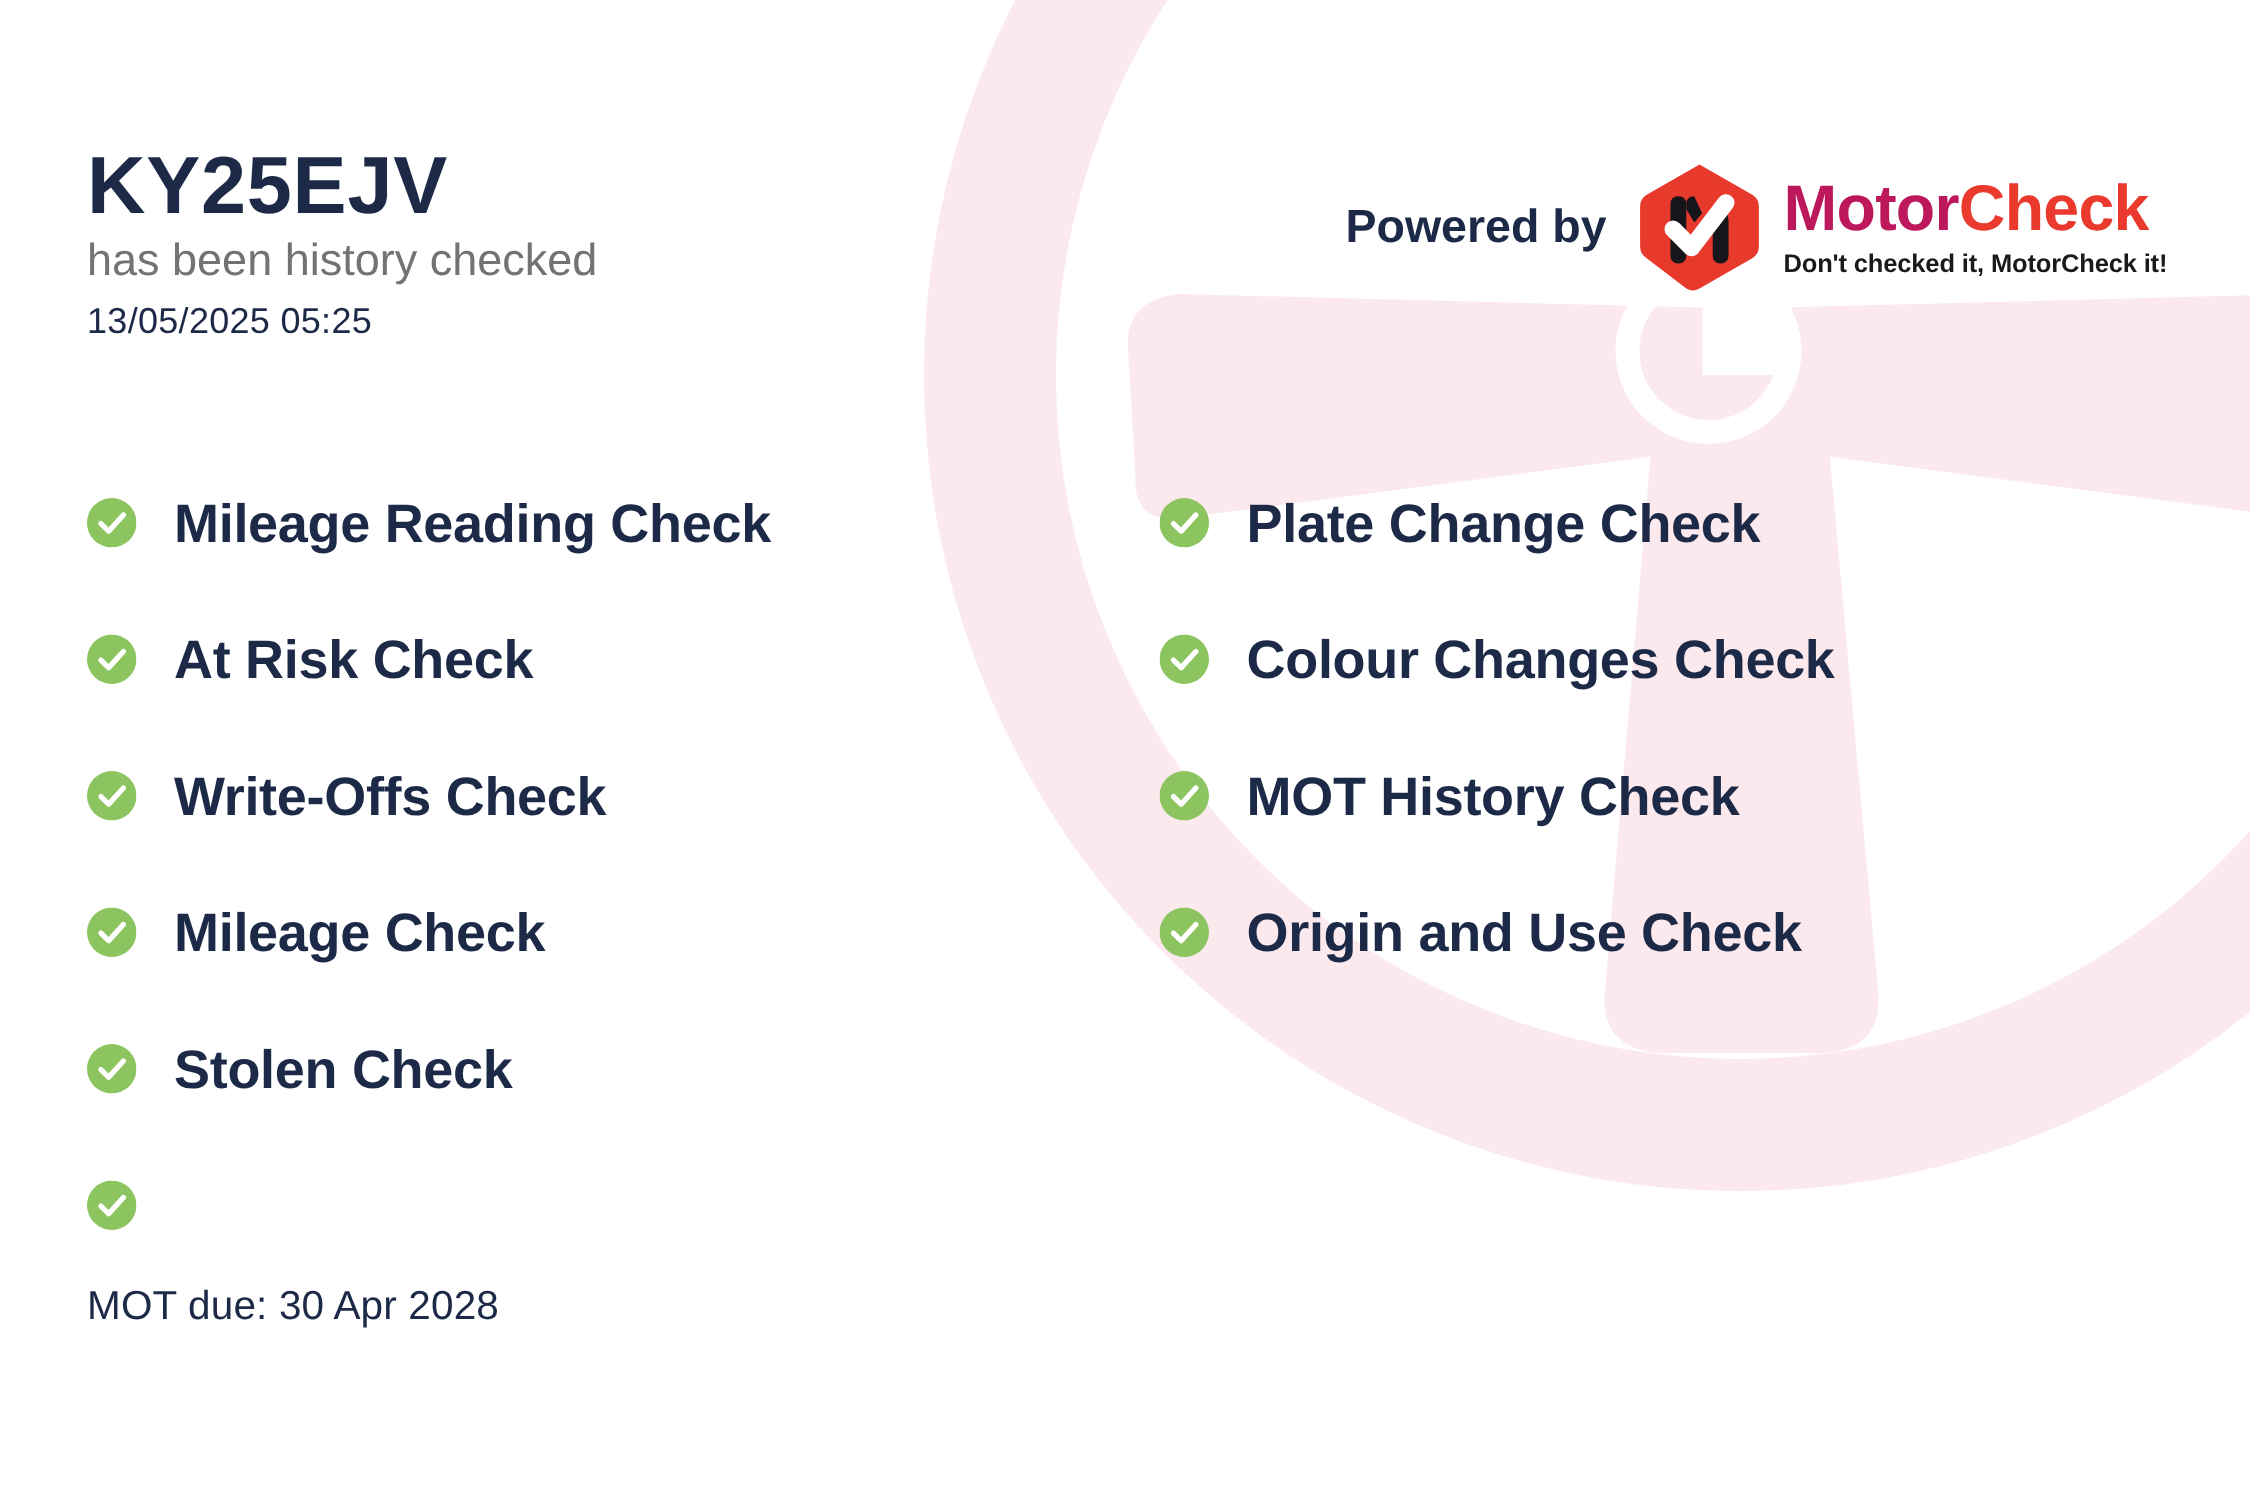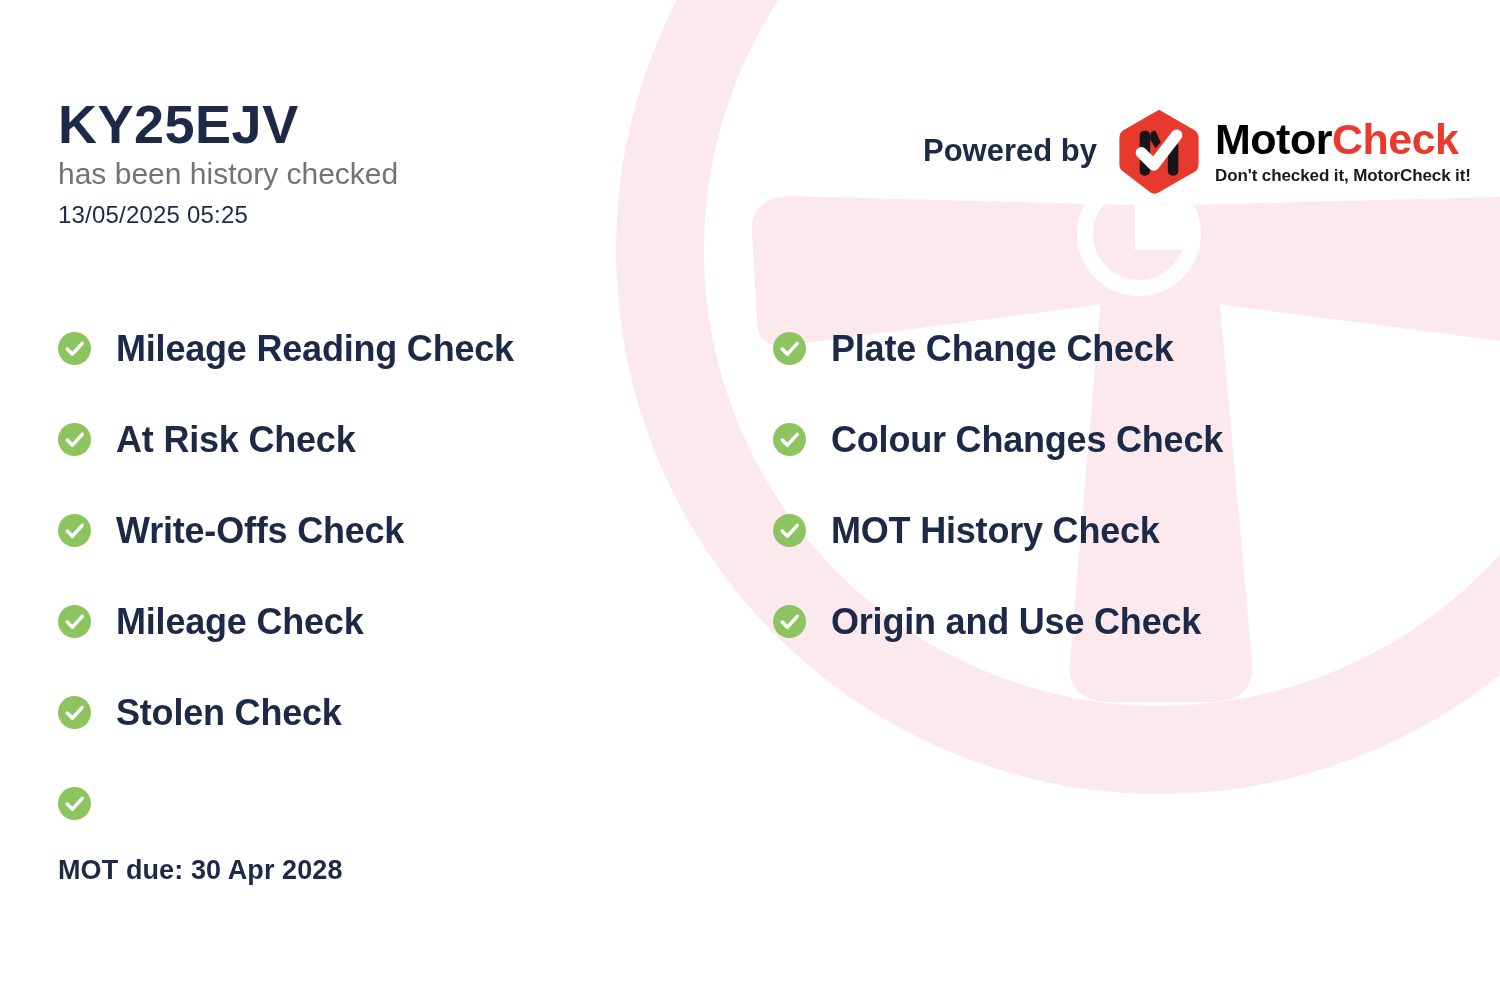--- a/index.html
+++ b/index.html
@@ -64,21 +64,20 @@
   }
 
   
   .powered {
     position: absolute;
     left: 897px;
     top: 107px;
     display: flex;
     align-items: center;
     gap: 18px;
-    margin-left: 26px;
   }
   .powered-label {
     font-size: 31px;
     font-weight: 600;
     color: #1d2a47;
     white-space: nowrap;
   }
   .logo {
     display: flex;
     align-items: center;
@@ -95,21 +94,21 @@
     justify-content: center;
     margin-top: 2px;
   }
   .wordmark-main {
     font-size: 43px;
     font-weight: 700;
     line-height: 1;
     letter-spacing: -0.5px;
     white-space: nowrap;
   }
-  .wm-motor { color: #000000; }
+  .wm-motor { color: #be185d; }
   .wm-check { color: #ea3a2e; }
   .wordmark-tag {
     font-size: 17px;
     font-weight: 700;
     color: #1a1a1a;
     margin-top: 5px;
     letter-spacing: -0.1px;
     white-space: nowrap;
   }
 
@@ -148,21 +147,21 @@
     white-space: nowrap;
     letter-spacing: -0.2px;
   }
 
   
   .mot-due {
     position: absolute;
     left: 58px;
     top: 855px;
     font-size: 27px;
-    font-weight: 700;
+    font-weight: 400;
     color: #1d2a47;
     letter-spacing: 0.1px;
   }
 </style>
 </head>
 <body>
 
 <div class="canvas">
 
   <svg class="watermark" viewBox="0 0 1500 1000" xmlns="http://www.w3.org/2000/svg">

